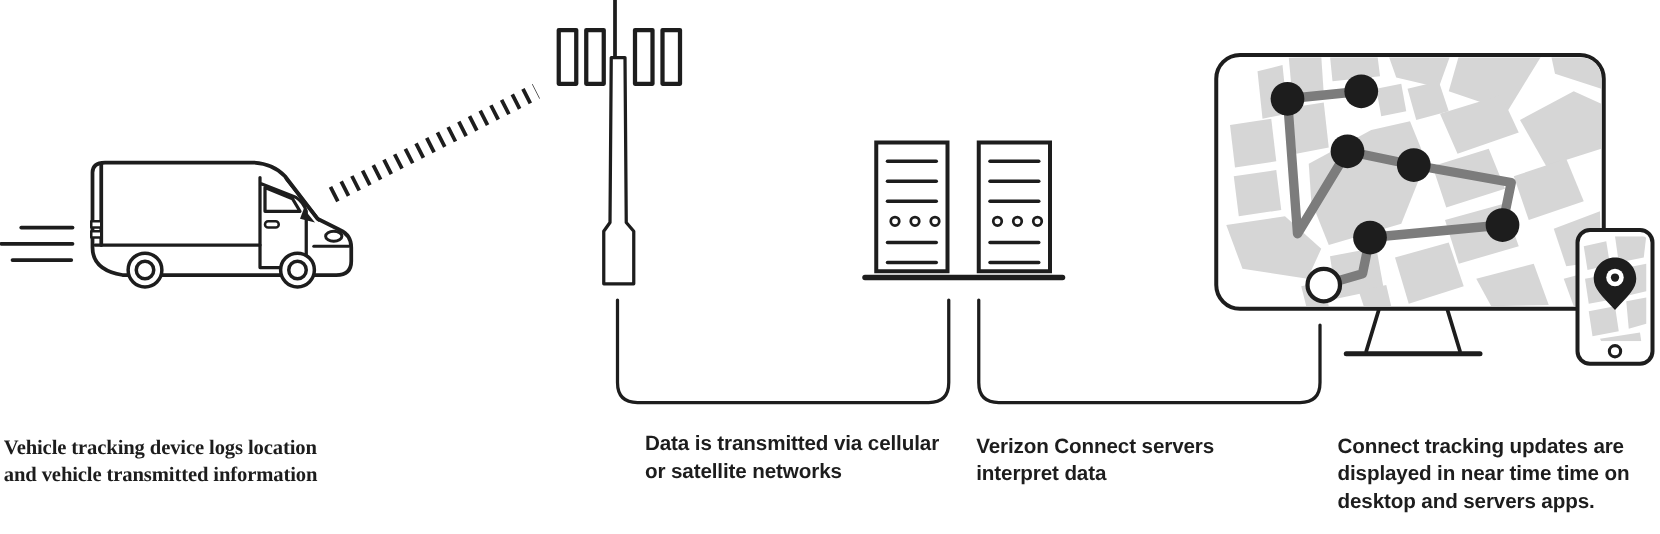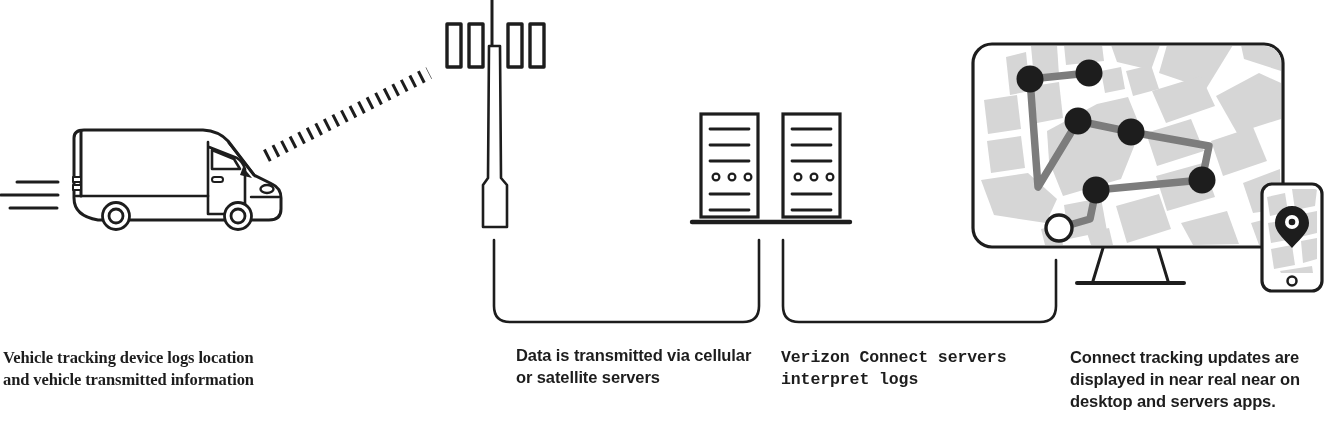--- a/index.html
+++ b/index.html
@@ -21,21 +21,21 @@
     position:absolute;
     color:var(--outline);
     font-size:16.5px;
     font-weight:bold;
     line-height:21.8px;
     letter-spacing:-0.1px;
     white-space:nowrap;
   }
   .cap-1{left:3px;top:347px;font-family:Liberation Serif, serif;}
   .cap-2{left:484px;top:345px;margin-left:32px;}
-  .cap-3{left:781px;top:347px;font-family:Liberation Mono, monospace;}
+  .cap-3{left:781px;top:347px;}
   .cap-4{left:1070px;top:347px;}
 </style>
 </head>
 <body>
 
 <div class="canvas">
 
   <svg class="art" width="1328" height="427" viewBox="0 0 1328 427">
     <defs>
       <clipPath id="screenClip">
@@ -185,25 +185,25 @@
       <circle cx="1292" cy="281" r="4.5" fill="#ffffff" stroke="var(--outline)" stroke-width="2.5"></circle>
     </g>
   </svg>
 
   <div class="caption cap-1">
     <div>Vehicle tracking device logs location</div>
     <div>and vehicle transmitted information</div>
   </div>
   <div class="caption cap-2">
     <div>Data is transmitted via cellular</div>
-    <div>or satellite servers</div>
+    <div>or satellite networks</div>
   </div>
   <div class="caption cap-3">
     <div>Verizon Connect servers</div>
-    <div>interpret logs</div>
+    <div>interpret data</div>
   </div>
   <div class="caption cap-4">
     <div>Connect tracking updates are</div>
-    <div>displayed in near real near on</div>
+    <div>displayed in near time time on</div>
     <div>desktop and servers apps.</div>
   </div>
 
 </div>
 
 </body></html>

